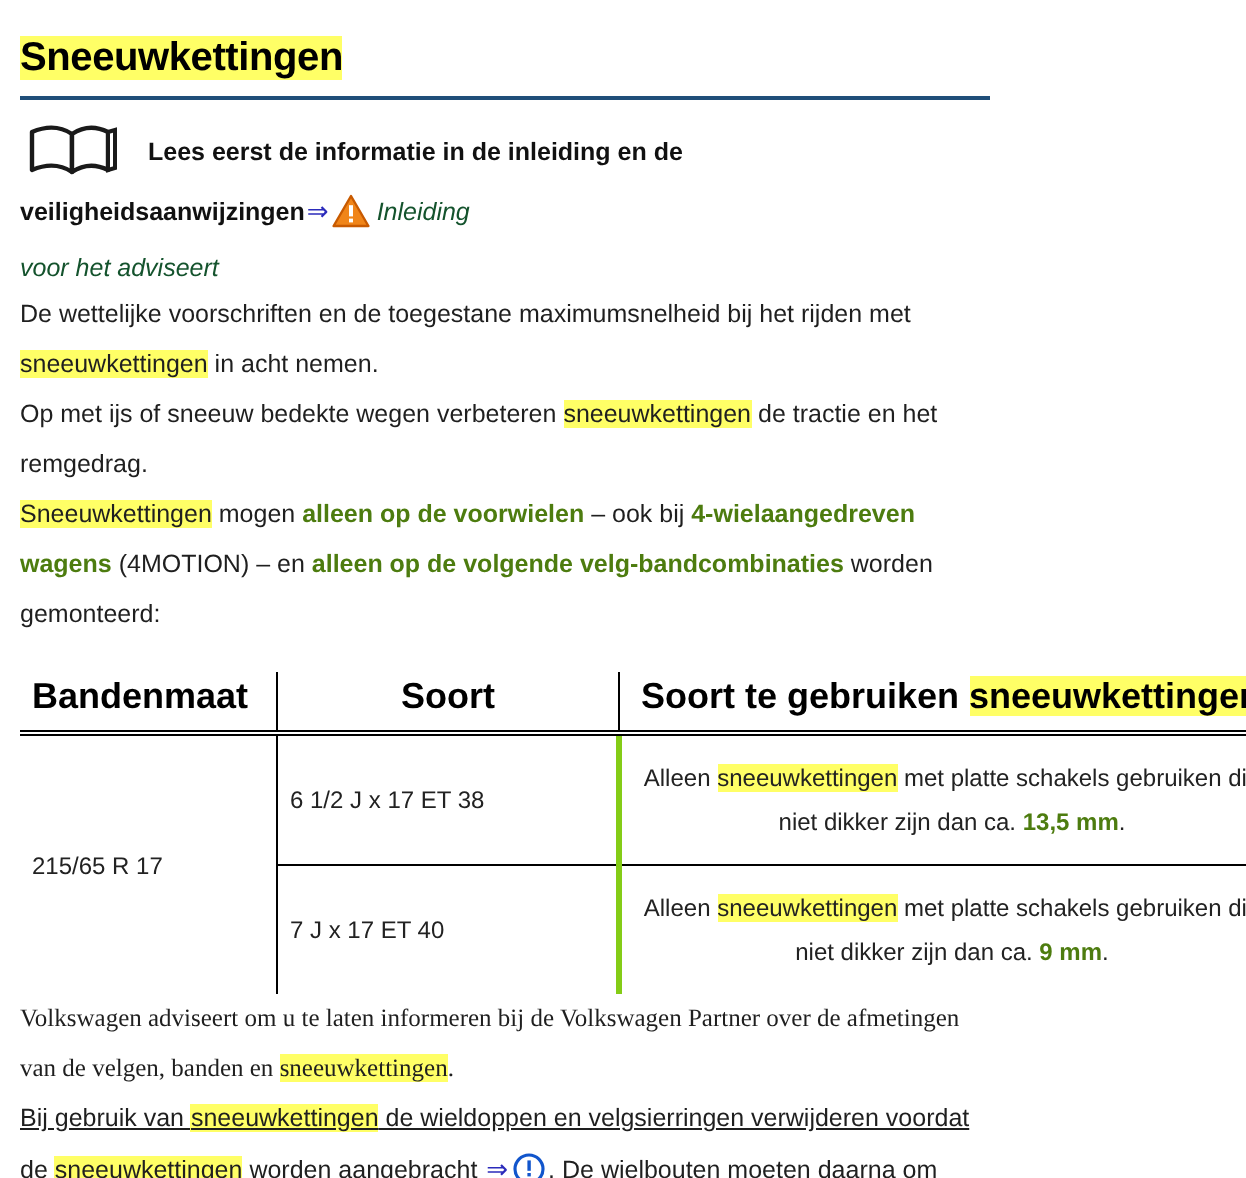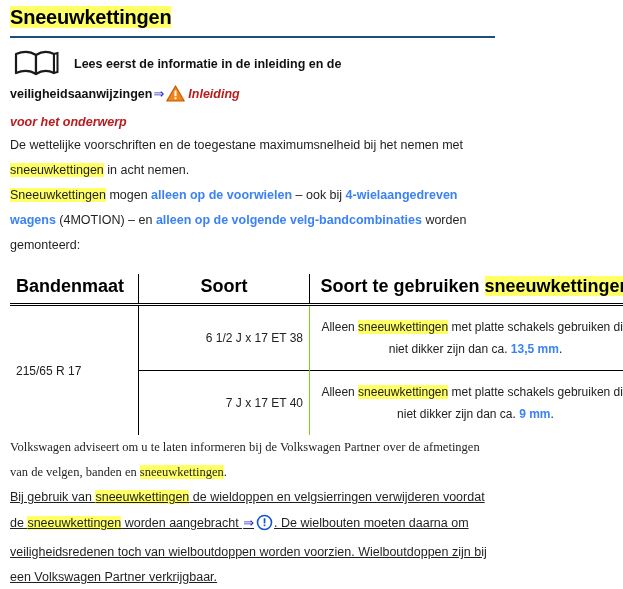--- a/index.html
+++ b/index.html
@@ -12,21 +12,21 @@
     height: 589px;
     font-family: "Liberation Sans", sans-serif;
     color: #1a1a1a;
     overflow: hidden;
   }
   .page {
     position: relative;
     width: 505px;
     height: 589px;
     box-sizing: border-box;
-    padding: 0 10px;
+    padding: 12px 10px;
   }
 
   
   .title-row {
     padding-top: 5px;
   }
   h1.doc-title {
     margin: 0;
     font-size: 20px;
     font-weight: bold;
@@ -71,44 +71,44 @@
     font-size: 13px;
     vertical-align: 0px;
     padding: 0 1px;
   }
   .tri-icon {
     display: inline-block;
     vertical-align: -4px;
     margin: 0 3px 0 1px;
   }
   .link {
-    color: #b91c1c;
+    color: #14532d;
     font-style: italic;
-    font-weight: bold;
+    font-weight: normal;
     font-size: 12.5px;
     text-decoration: none;
   }
   .note-cont {
     display: block;
     margin-top: 2px;
   }
 
   
   p.body {
     margin: 0;
     font-size: 12.5px;
     line-height: 25px;
     color: #1f1f1f;
   }
   .p1 { margin-top: 14px; }
   .p2 { margin-top: 22px; }
   .p3 { margin-top: 22px; }
   .p4 { margin-top: 22px; font-family: Liberation Serif, serif; }
   .p5 { margin-top: 22px; text-decoration: underline; }
-  b { font-weight: bold; color: #3b82f6; }
+  b { font-weight: bold; color: #4d7c0f; }
 
   
   table.spec {
     border-collapse: collapse;
     width: 603px;
     margin-top: 16px;
     table-layout: fixed;
   }
   table.spec th {
     font-size: 18px;
@@ -138,22 +138,22 @@
     color: #222222;
     padding: 10px 6px;
     vertical-align: middle;
   }
   td.size-cell {
     text-align: left;
     border-right: 1px solid #000000;
     font-size: 12px;
   }
   td.rim-cell {
-    text-align: right;
-    border-right: 1px solid #84cc16;
+    text-align: left;
+    border-right: 3px solid #84cc16;
   }
   td.use-cell {
     text-align: center;
     padding-left: 14px;
     padding-right: 14px;
   }
   tr.row-2 td.rim-cell,
   tr.row-2 td.use-cell {
     border-top: 1px solid #000000;
   }
@@ -184,25 +184,26 @@
           <path d="M40 4 L43.5 3 L43.5 22 L40 23 Z" fill="#ffffff" stroke="#1a1a1a" stroke-width="2"></path>
         </svg>
       </span><span class="note-text">Lees eerst de informatie in de inleiding en de veiligheidsaanwijzingen</span><span class="arrow-glyph">⇒</span><span class="tri-icon">
         <svg width="19" height="17" viewBox="0 0 19 17" xmlns="http://www.w3.org/2000/svg">
           <path d="M9.5 1 L18.2 16 L0.8 16 Z" fill="#f08519" stroke="#c85a00" stroke-width="1.2" stroke-linejoin="round"></path>
           <rect x="8.5" y="5.6" width="2" height="5.6" fill="#ffffff"></rect>
           <rect x="8.5" y="12.3" width="2" height="1.9" fill="#ffffff"></rect>
         </svg>
       </span><a href="#" class="link">Inleiding</a>
     </span>
-    <span class="note-cont"><a href="#" class="link">voor het onderwerp</a></span>
+    <span class="note-cont"><a href="#" class="link">voor het adviseert</a></span>
   </div>
 
-  <p class="body p1"><span>De wettelijke voorschriften en de toegestane maximumsnelheid bij het nemen met </span><span class="hl">sneeuwkettingen</span><span> in acht nemen.</span></p>
-
+  <p class="body p1"><span>De wettelijke voorschriften en de toegestane maximumsnelheid bij het rijden met </span><span class="hl">sneeuwkettingen</span><span> in acht nemen.</span></p>
+
+  <p class="body p2"><span>Op met ijs of sneeuw bedekte wegen verbeteren </span><span class="hl">sneeuwkettingen</span><span> de tractie en het remgedrag.</span></p>
 
   <p class="body p3"><span class="hl">Sneeuwkettingen</span><span> mogen </span><b>alleen op de voorwielen</b><span> – ook bij </span><b>4-wielaangedreven wagens</b><span> (4MOTION) – en </span><b>alleen op de volgende velg-bandcombinaties</b><span> worden gemonteerd:</span></p>
 
   <table class="spec">
     <thead>
       <tr>
         <th class="c1">Bandenmaat</th>
         <th class="c2">Soort</th>
         <th class="c3"><span>Soort te gebruiken </span><span class="hl">sneeuwkettingen</span></th>
       </tr>

